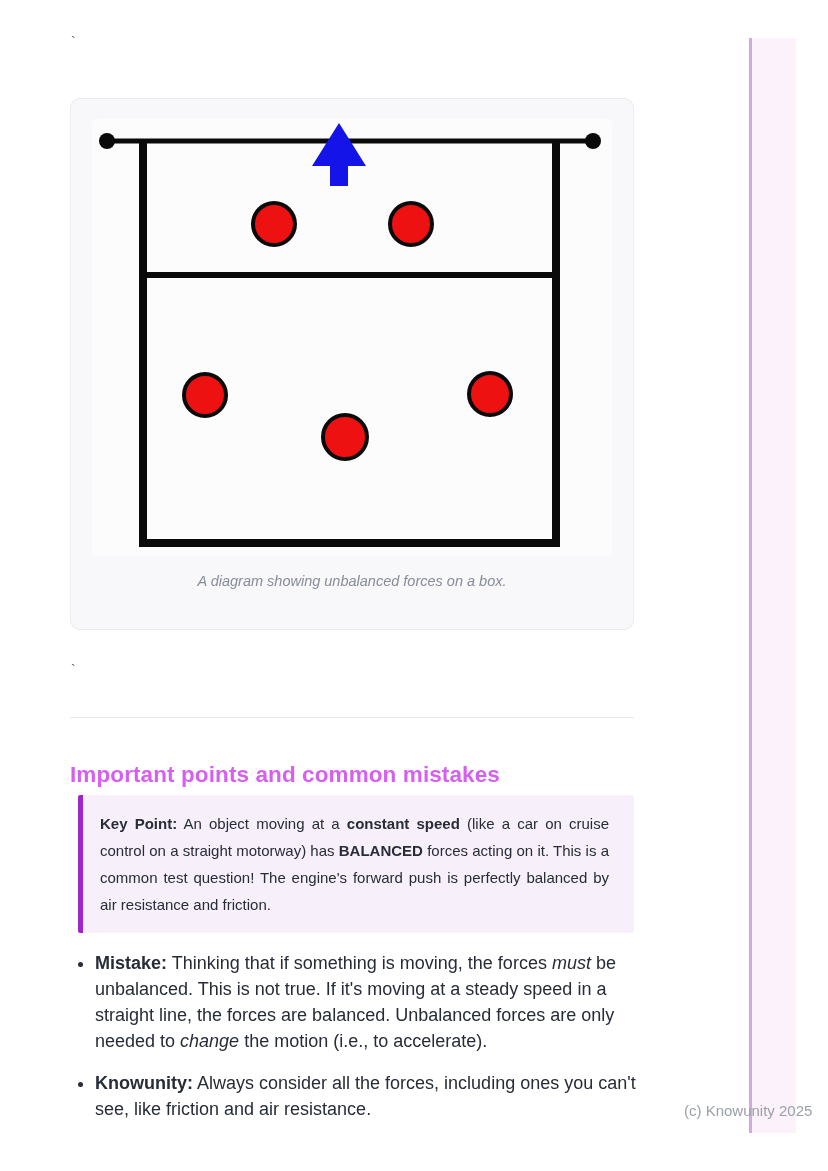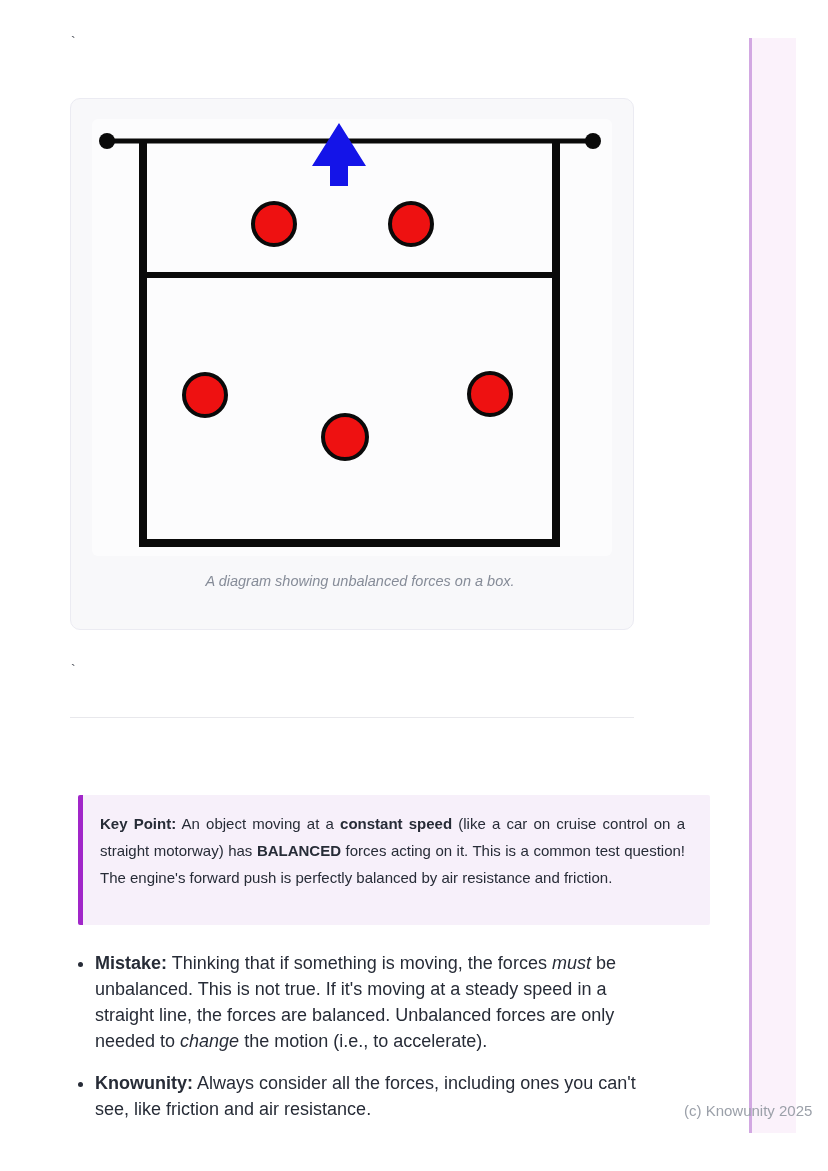--- a/index.html
+++ b/index.html
@@ -36,21 +36,21 @@
     z-index:2;
   }
   .figure-img{
     position:absolute;left:21px;top:20px;
     width:520px;height:437px;
     background:#fcfcfd;
     border-radius:6px;
   }
   .figure-img svg{display:block;width:100%;height:100%;}
   .figure-caption{
-    position:absolute;left:8px;top:474px;width:100%;
+    position:absolute;left:0;top:474px;width:100%;
     text-align:center;
     font-style:italic;
     font-size:14.5px;
     color:#868c98;
   }
   
   .divider{
     position:absolute;left:70px;top:717px;
     width:564px;height:0;
     border-top:1px solid #e8e8ec;
@@ -59,21 +59,21 @@
   .heading{
     position:absolute;left:70px;top:743px;
     width:564px;
     font-size:22.5px;font-weight:bold;
     color:#d65ef0;
     letter-spacing:.1px;
   }
   
   .keypoint{
     position:absolute;left:78px;top:795px;
-    width:632px;min-height:130px;
+    width:556px;min-height:130px;
     box-sizing:border-box;
     background:#f7f0fa;
     border-left:5px solid #a126c9;
     border-radius:2px;
     padding:15px 25px 15px 17px;
     z-index:2;
   }
   .keypoint p{
     margin:0;
     font-size:15px;line-height:27px;
@@ -133,20 +133,21 @@
         <circle cx="398" cy="275" r="21" stroke="#0a0a0a" stroke-width="4" fill="#ee1111"></circle>
       </svg>
     </div>
     <div class="figure-caption">A diagram showing unbalanced forces on a box.</div>
   </div>
 
   <span class="tick tick-bottom">`</span>
 
   <div class="divider"></div>
 
+  <h2 class="heading">Important points and common mistakes</h2>
 
   <div class="keypoint">
     <p><strong>Key Point:</strong><span> An object moving at a </span><strong>constant speed</strong><span> (like a car on cruise control on a straight motorway) has </span><strong>BALANCED</strong><span> forces acting on it. This is a common test question! The engine's forward push is perfectly balanced by air resistance and friction.</span></p>
   </div>
 
   <div class="bullets">
     <ul>
       <li><strong>Mistake:</strong><span> Thinking that if something is moving, the forces </span><em>must</em><span> be unbalanced. This is not true. If it's moving at a steady speed in a straight line, the forces are balanced. Unbalanced forces are only needed to </span><em>change</em><span> the motion (i.e., to accelerate).</span></li>
       <li><strong>Knowunity:</strong><span> Always consider all the forces, including ones you can't see, like friction and air resistance.</span></li>
     </ul>

